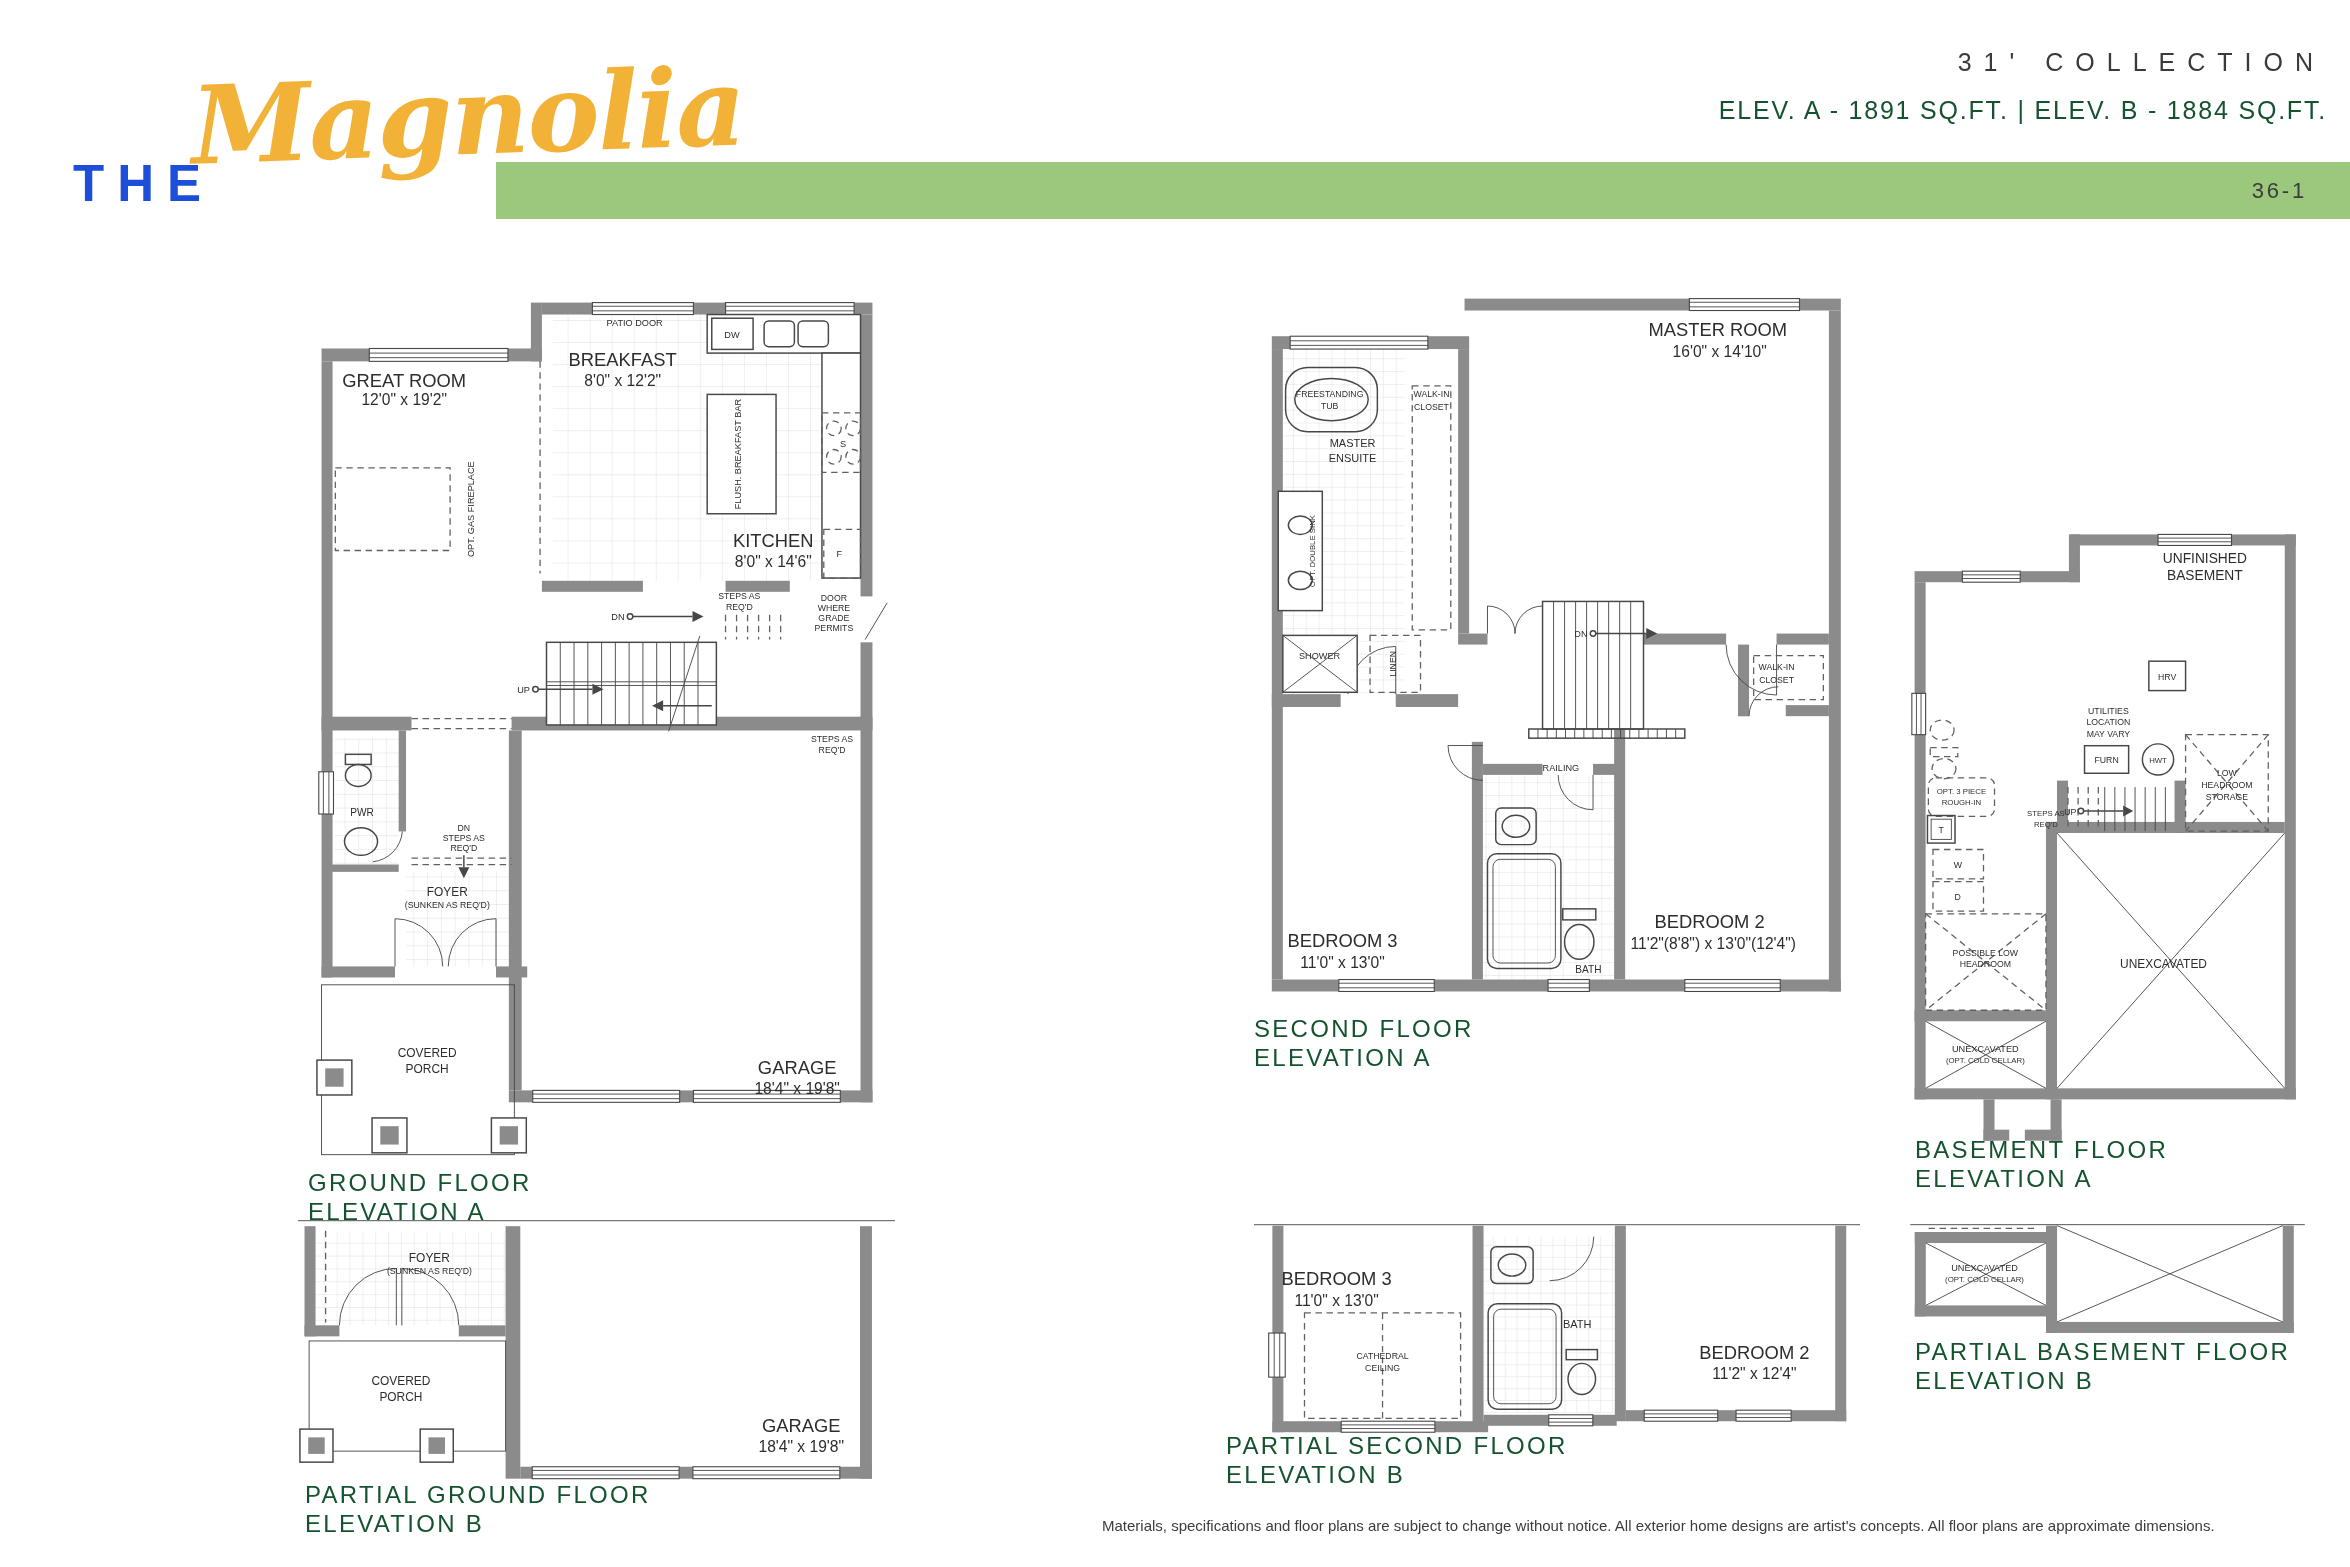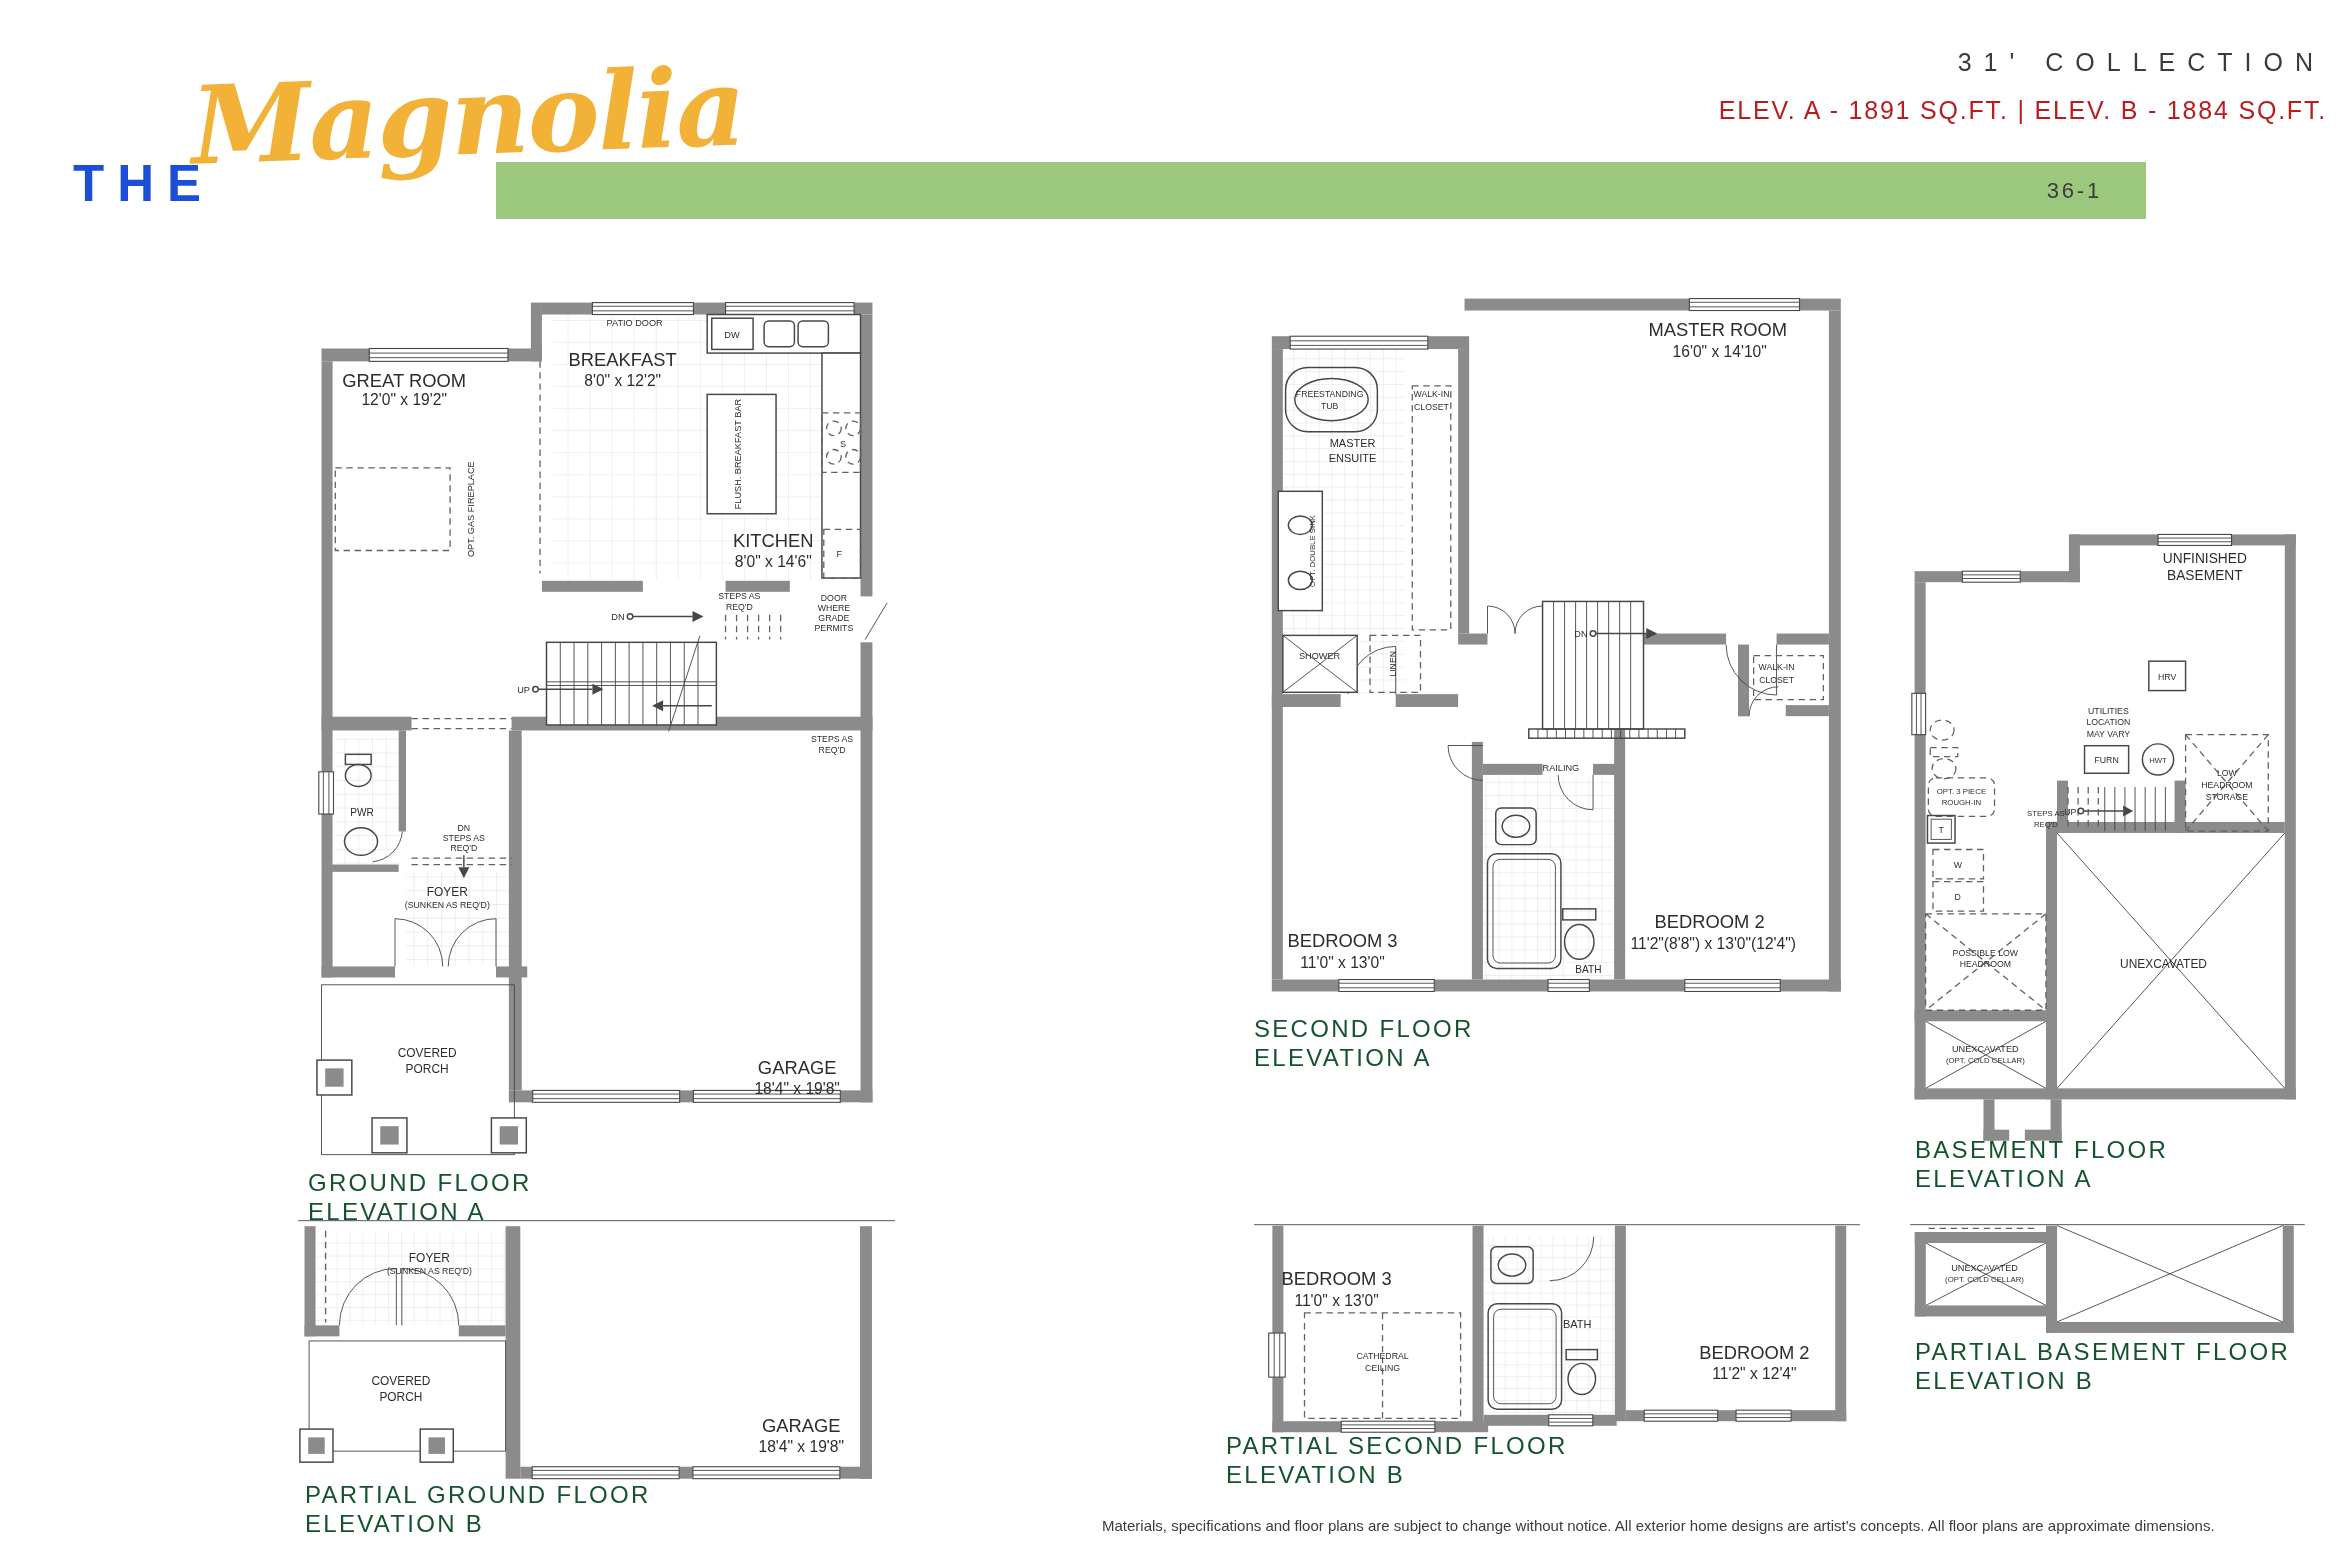--- a/index.html
+++ b/index.html
@@ -3,22 +3,22 @@
 <meta charset="utf-8">
 <style>
   html,body{margin:0;padding:0;background:#ffffff}
   #canvas{position:relative;width:2351px;height:1568px;background:#fff;overflow:hidden;
           font-family:"Liberation Sans",sans-serif;color:#2d2d2d}
   
   .the{position:absolute;left:73px;top:154px;font-size:51px;letter-spacing:13px;color:#1d4ed8;font-weight:700}
   .script{position:absolute;left:191px;top:53px;font-size:108px;font-family:"DejaVu Serif",serif;
           font-style:italic;font-weight:700;color:#F2B237;transform:rotate(-2deg);letter-spacing:-1.8px}
   .collection{position:absolute;right:26px;top:48px;font-size:25px;letter-spacing:12px;color:#3a3a3a;white-space:nowrap}
-  .elevs{position:absolute;right:24px;top:96px;font-size:25px;letter-spacing:1.8px;color:#b91c1c;white-space:nowrap}
-  .greenbar{position:absolute;left:496px;top:162px;width:1650px;height:57px;background:#9CC87E}
+  .elevs{position:absolute;right:24px;top:96px;font-size:25px;letter-spacing:1.8px;color:#14532d;white-space:nowrap}
+  .greenbar{position:absolute;left:496px;top:162px;width:1855px;height:57px;background:#9CC87E}
   .greenbar span{position:absolute;right:44px;top:0;line-height:57px;font-size:22px;letter-spacing:2.8px;color:#3c3c3c}
   
   .ptitle{position:absolute;font-size:24px;letter-spacing:2.3px;line-height:29px;color:#14532d;white-space:nowrap}
   
   .footer{position:absolute;left:1102px;top:1515px;width:1235px;
           font-size:15px;line-height:21px;color:#3c3c3c}
   
   svg{position:absolute;overflow:visible}
   .w{fill:#8b8b8b}
   .ln{fill:none;stroke:#474747;stroke-width:1.6}

